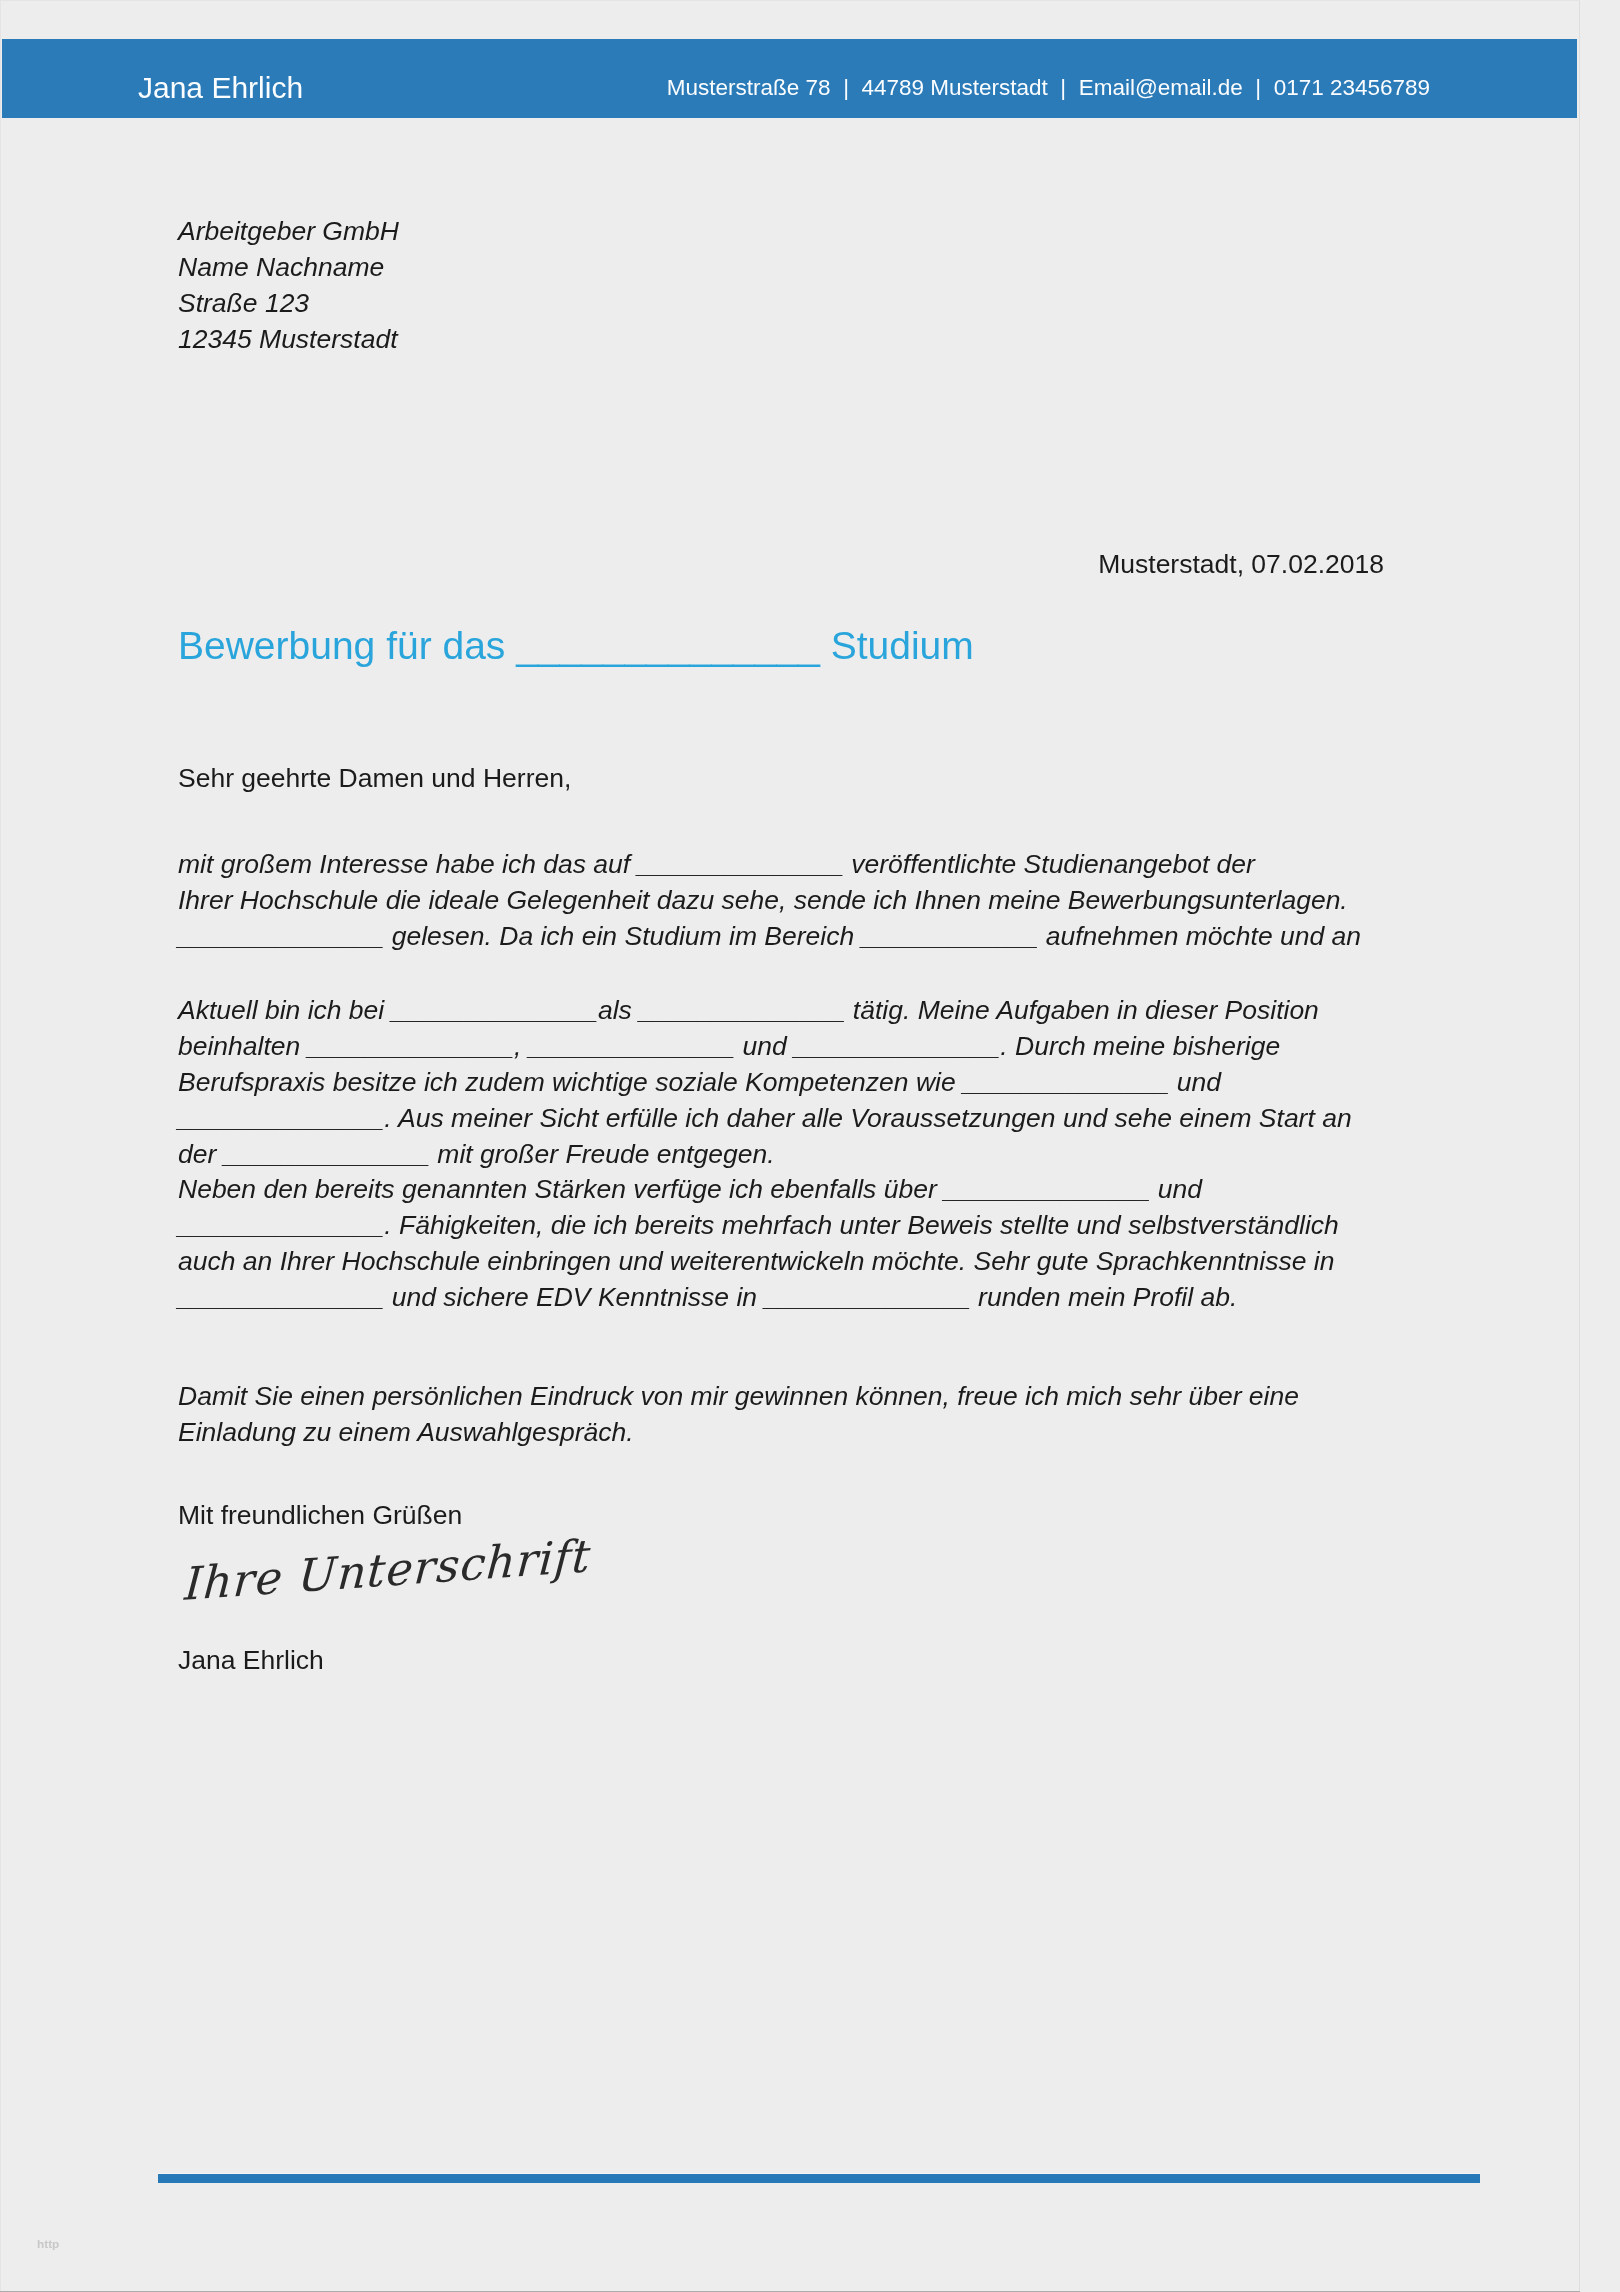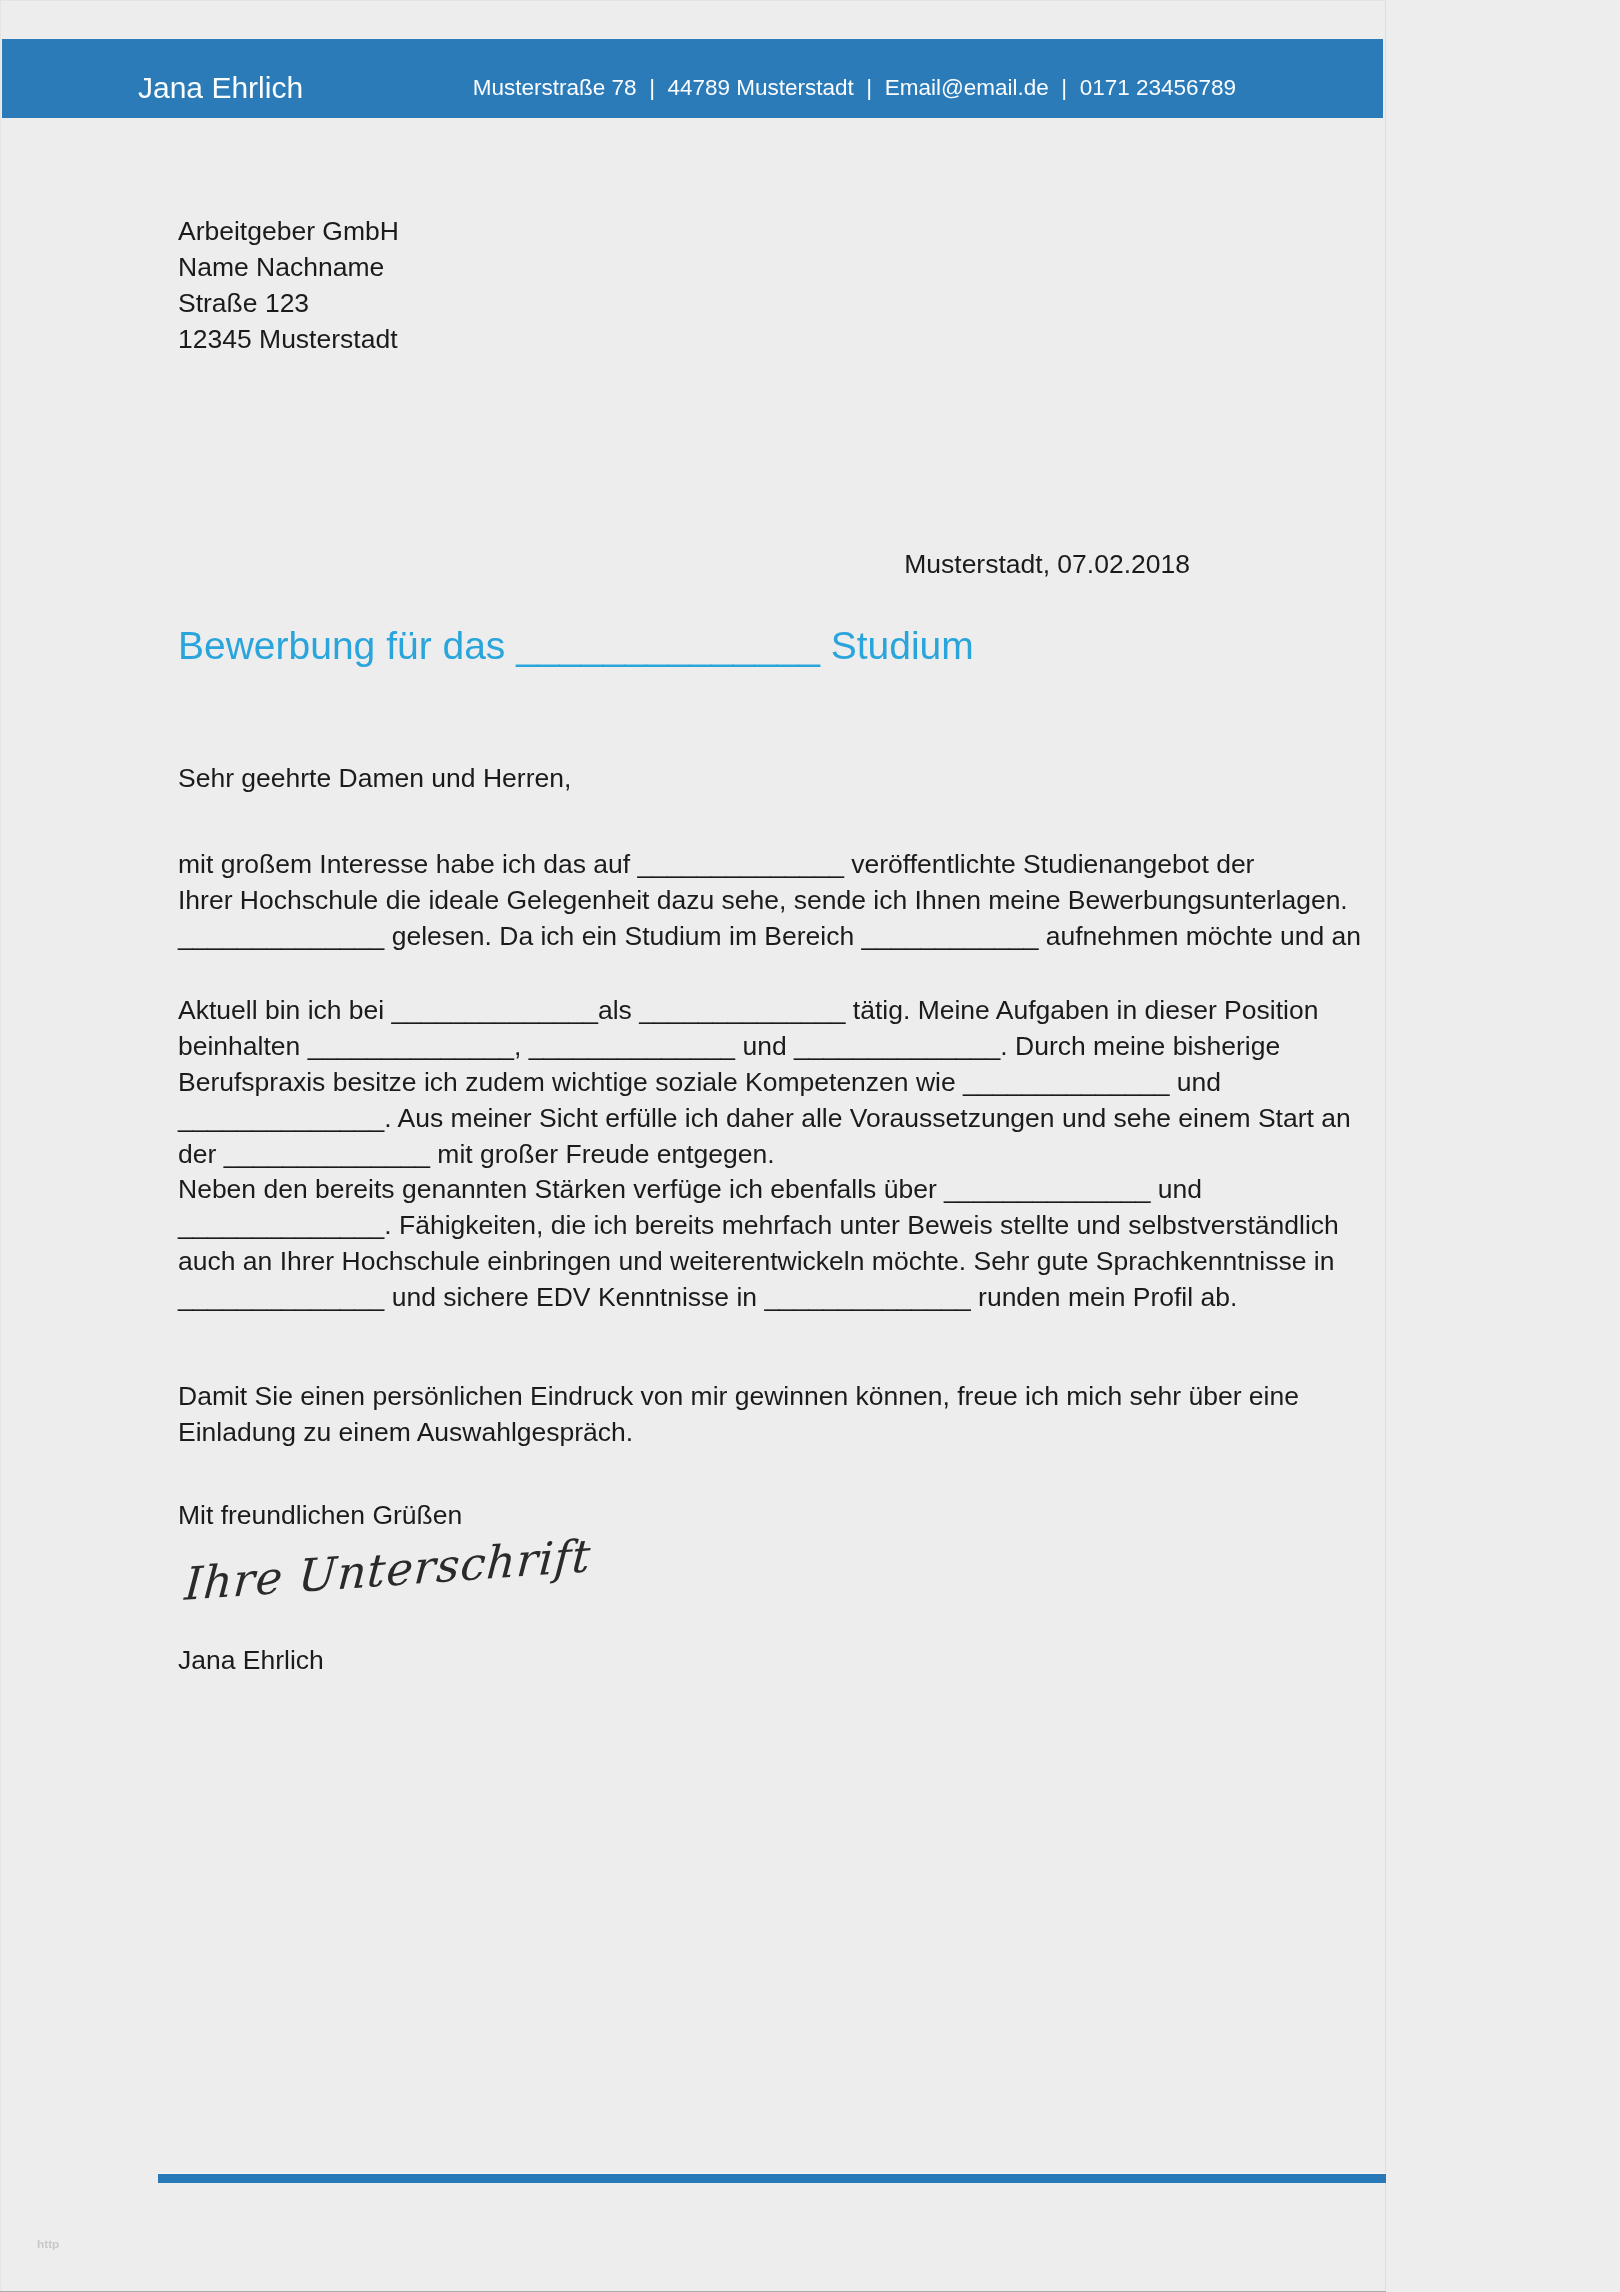--- a/index.html
+++ b/index.html
@@ -10,21 +10,21 @@
     --body_text:#1B1B1B;
     --header_text:#FBFDFF;
     --bottom_divider_blue:#2879B8;
     --watermark_gray:#C8C8C8;
     --signature_ink:#2A2A2A;
   }
   *{margin:0;padding:0;box-sizing:border-box;}
   html,body{background:var(--page_background);}
   .page{
     position:relative;
-    width:1386px;
+    width:1580px;
     height:2293px;
     background:var(--page_background);
     font-family:"Liberation Sans","DejaVu Sans",sans-serif;
     color:var(--body_text);
     overflow:hidden;
     box-shadow:inset 1px 1px 0 #e4e4e4, inset -1px 0 0 #dedede;
     border-bottom:2.9px solid #ACACAC;
   }
   
   .header-bar{
@@ -44,21 +44,21 @@
   .header-contact{
     position:absolute;
     right:147px; bottom:16.7px;
     font-size:22.5px;
     line-height:27.4px;
     color:var(--header_text);
     white-space:pre;
   }
   
   .textblock{position:absolute;left:178px;font-size:26.5px;line-height:36px;white-space:pre;}
-  .textblock .line{white-space:pre;}
+  .textblock .line{white-space:pre;font-style:italic;}
   .recipient{top:213px;}
   .date-line{
     position:absolute;
     top:546px; right:196px;
     font-size:26.5px; line-height:36px;
     white-space:pre;
   }
   .subject{
     position:absolute;
     left:178px; top:618px;

